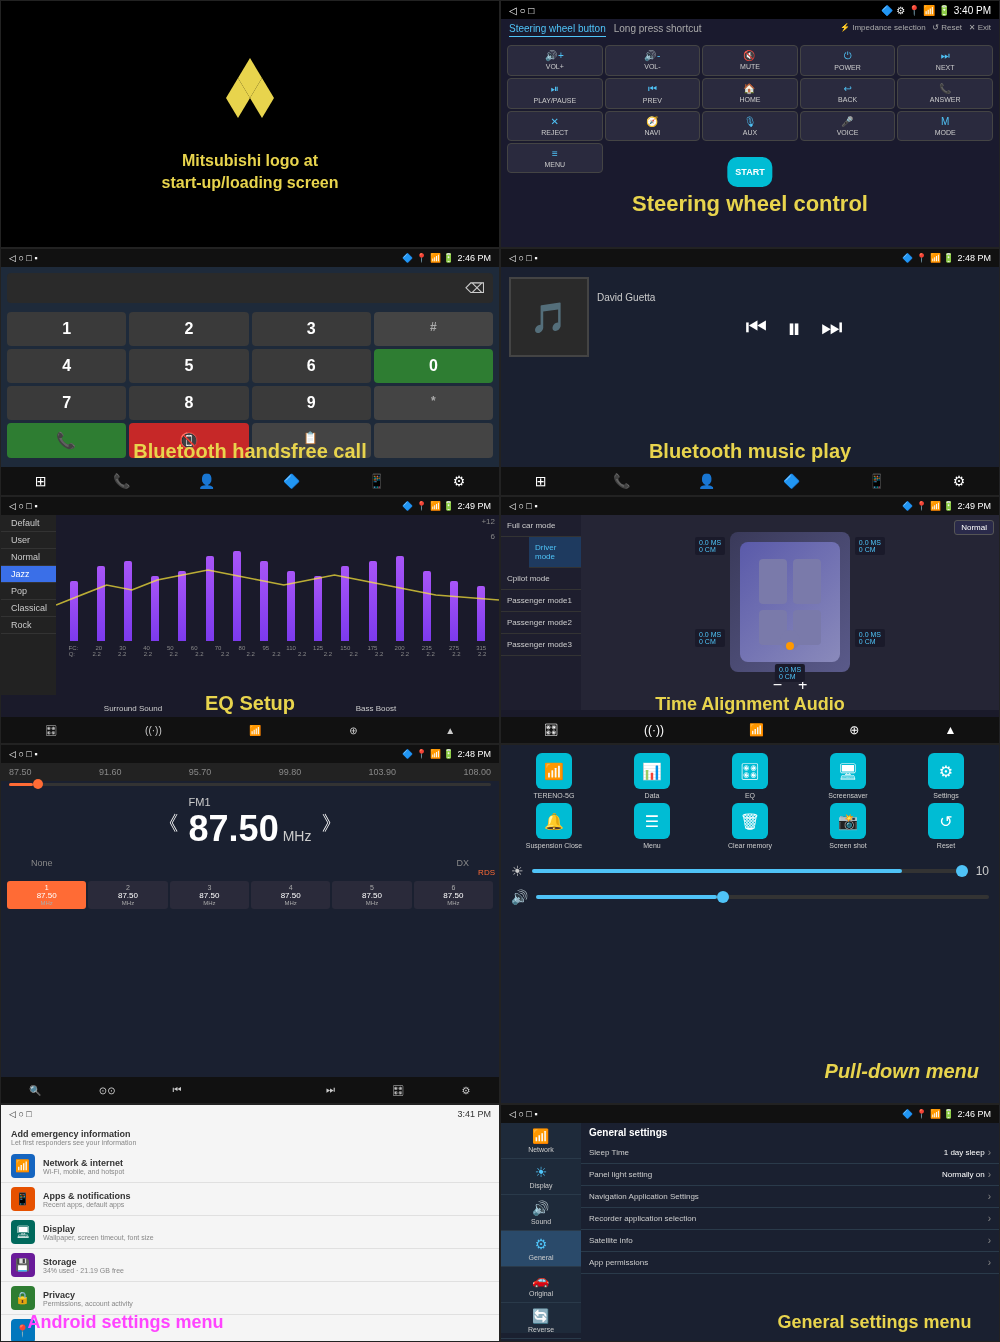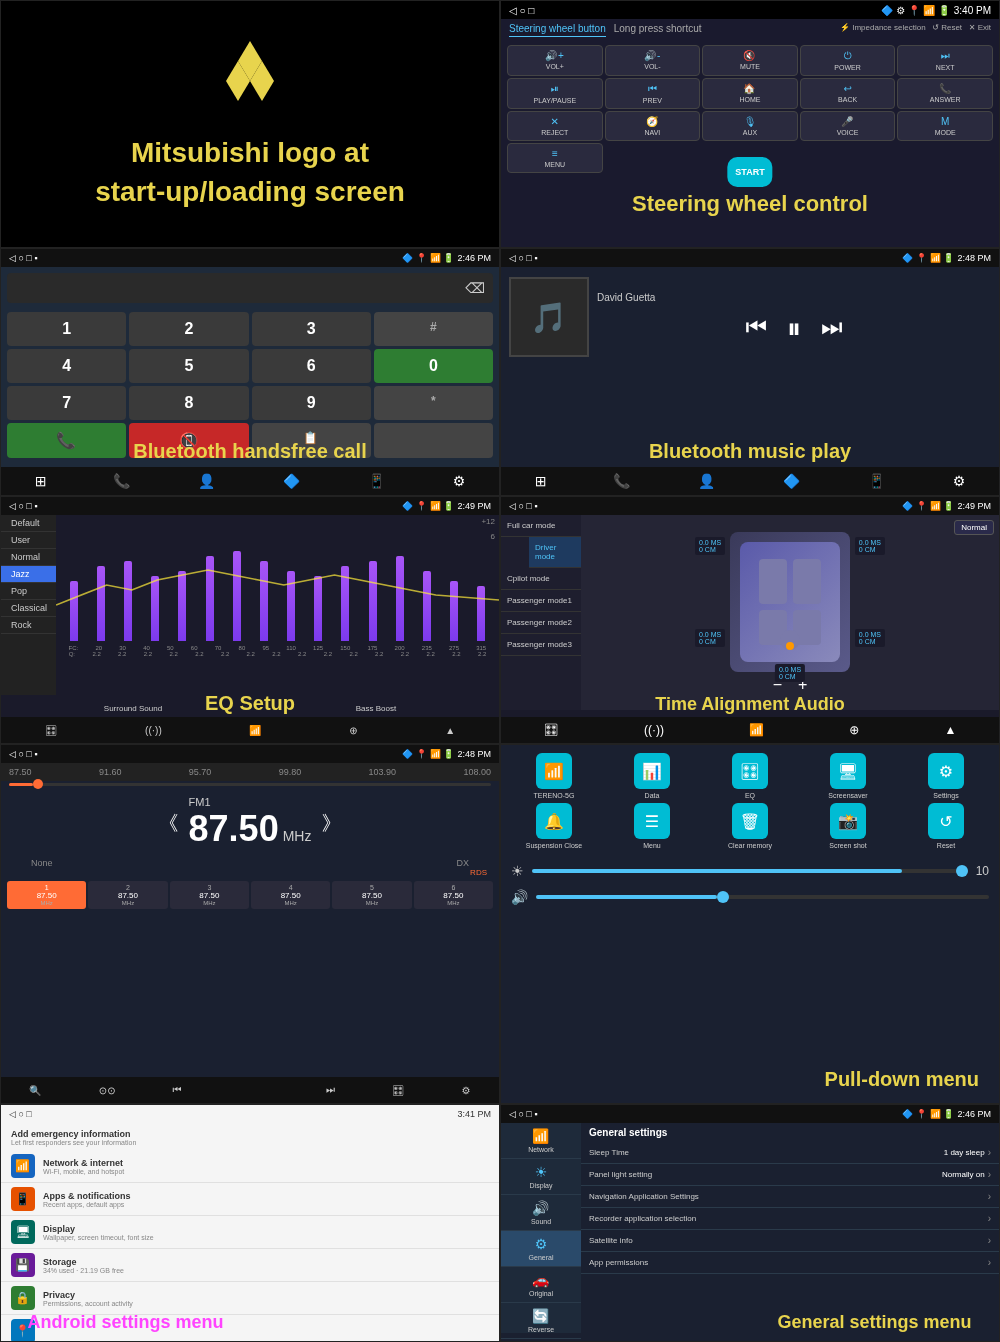--- a/index.html
+++ b/index.html
@@ -37,21 +37,21 @@
       align-items: center;
       justify-content: center;
     }
     .mitsubishi-logo {
       width: 80px;
       height: 80px;
       margin-bottom: 16px;
     }
     .cell-1-text {
       color: #e8d44d;
-      font-size: 28px;
+      font-size: 16px;
       font-weight: bold;
       text-align: center;
       line-height: 1.4;
     }
 
     
     .cell-2 {
       background: #1a1a2e;
     }
     .sw-statusbar {
@@ -462,21 +462,21 @@
       border-radius: 3px;
       padding: 3px 2px;
       text-align: center;
       font-size: 8px;
     }
     .radio-preset.active { background: #ff6b35; }
     .radio-preset .num { color: #aaa; font-size: 7px; }
     .radio-preset .freq { color: #fff; }
     .radio-preset .mhz { color: #aaa; font-size: 6px; }
     .radio-preset.active .num { color: #fff; }
-    .radio-rds { text-align: right; padding-right: 12px; font-size: 8px; color: #ff6b35; }
+    .radio-rds { text-align: right; padding-right: 4px; font-size: 8px; color: #ff6b35; }
     .radio-bottom-bar {
       position: absolute;
       bottom: 0;
       width: 100%;
       background: #111;
       display: flex;
       justify-content: space-around;
       padding: 3px 0;
       height: 26px;
       align-items: center;
@@ -549,22 +549,23 @@
       gap: 8px;
       padding: 4px 10px;
     }
     .pd-volume-icon { font-size: 14px; color: #ccc; }
     .pd-label-big {
       color: #e8d44d;
       font-size: 20px;
       font-weight: bold;
       text-align: left;
       position: absolute;
-      bottom: 12px;
+      bottom: 20px;
       right: 20px;
+      font-style: italic;
     }
 
     
     .bottom-grid {
       display: grid;
       grid-template-columns: 1fr 1fr;
       width: 1000px;
       height: 238px;
       position: absolute;
       top: 1104px;

